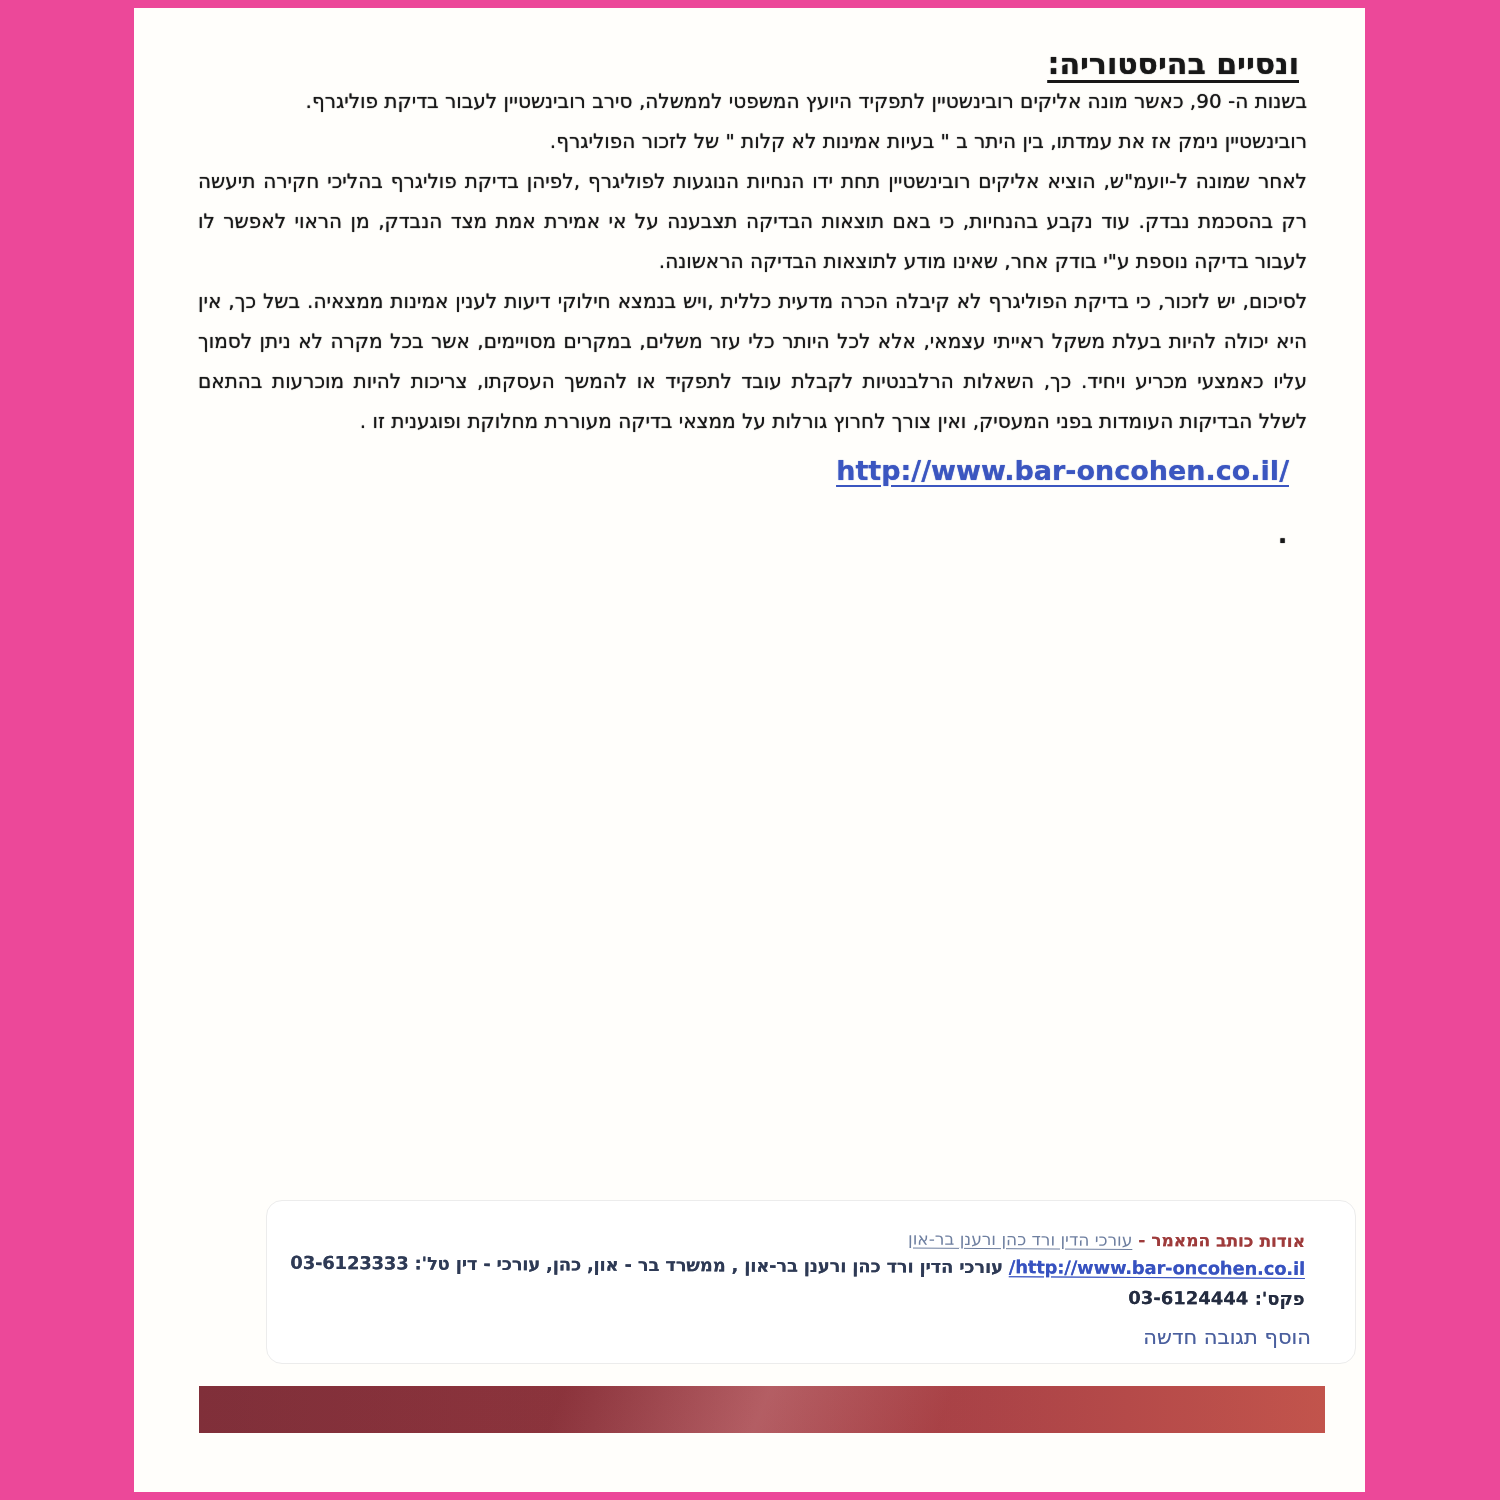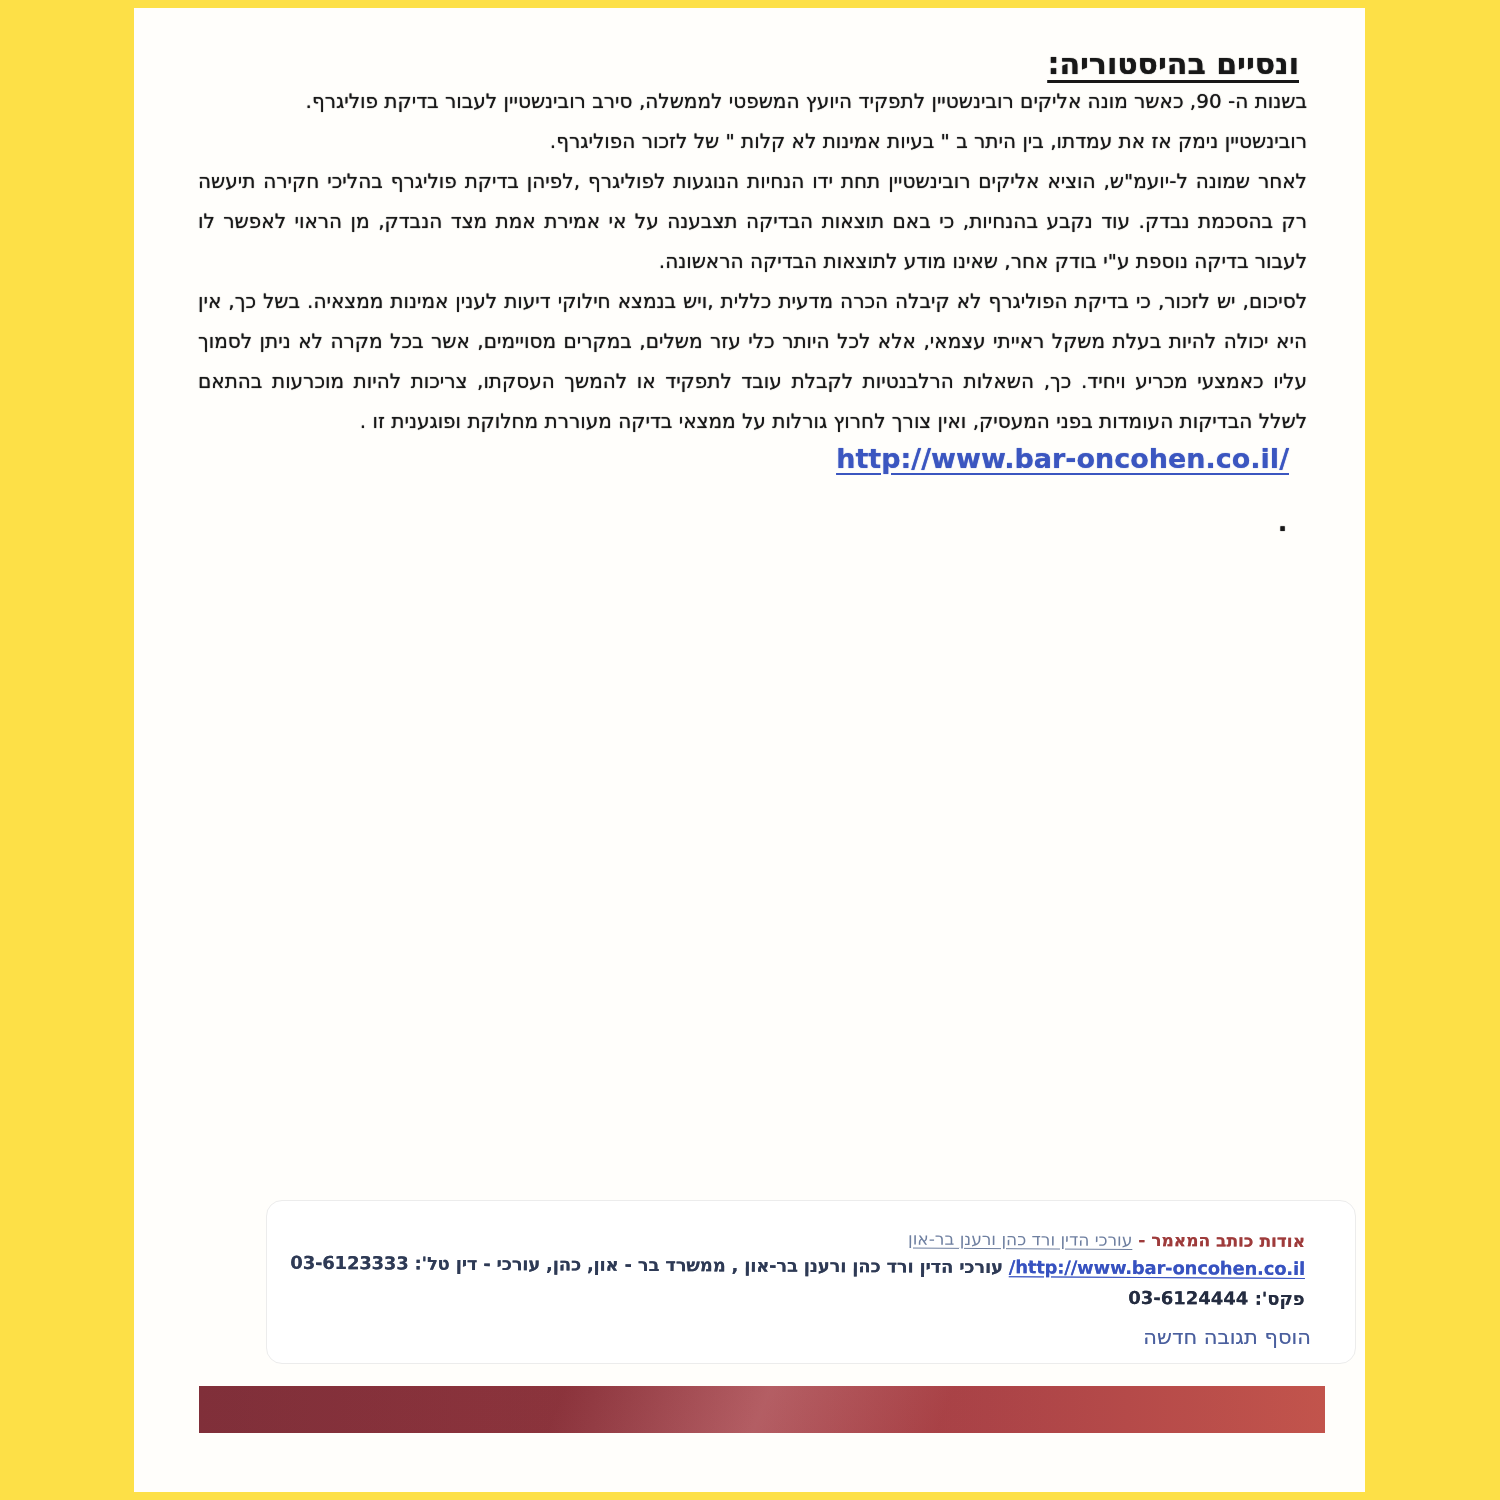--- a/index.html
+++ b/index.html
@@ -1,19 +1,19 @@
 <!DOCTYPE html>
 <html lang="he"><head>
 <meta charset="utf-8">
 <style>
   html,body{margin:0;padding:0;}
   .canvas{
     position:relative;
     width:1500px;height:1500px;
-    background:#fde047;
+    background:#ec4899;
     overflow:hidden;
     font-family:"DejaVu Sans","Liberation Sans",sans-serif;
   }
   .paper{
     position:absolute;
     left:134px;top:8px;
     width:1231px;height:1484px;
     background:#fffefb;
   }
   .doc{
@@ -37,21 +37,21 @@
     line-height:40px;
     text-align:justify;
     margin:0;
   }
   .m-p1{margin-top:72px;}
   .m-p2{margin-top:26px;}
   .m-p3{margin-top:36px;}
   .m-p4{margin-top:18px;}
   .m-p5{margin-top:24px;}
   .linkline{
-    margin-top:0;
+    margin-top:12px;
     text-align:right;
     padding-right:18px;
     line-height:36px;
   }
   .mainlink{
     font-size:27px;
     font-weight:bold;
     color:#3b56c0;
     text-decoration:underline;
     text-underline-offset:5px;

